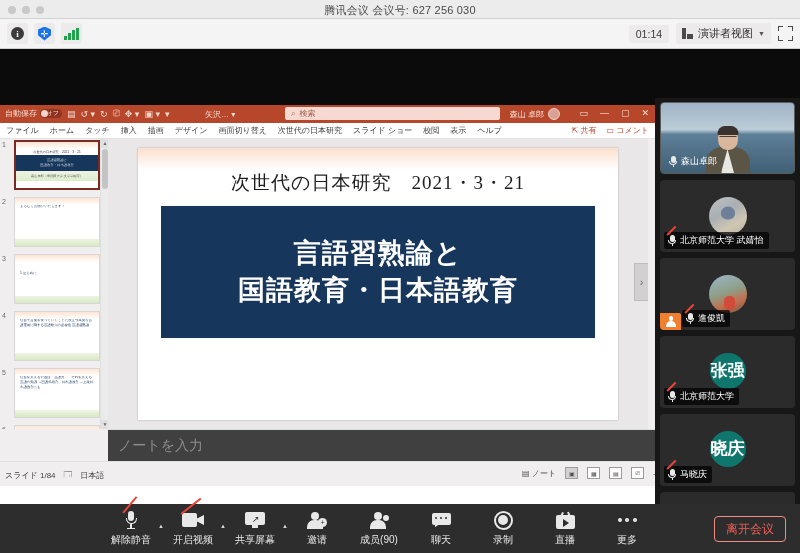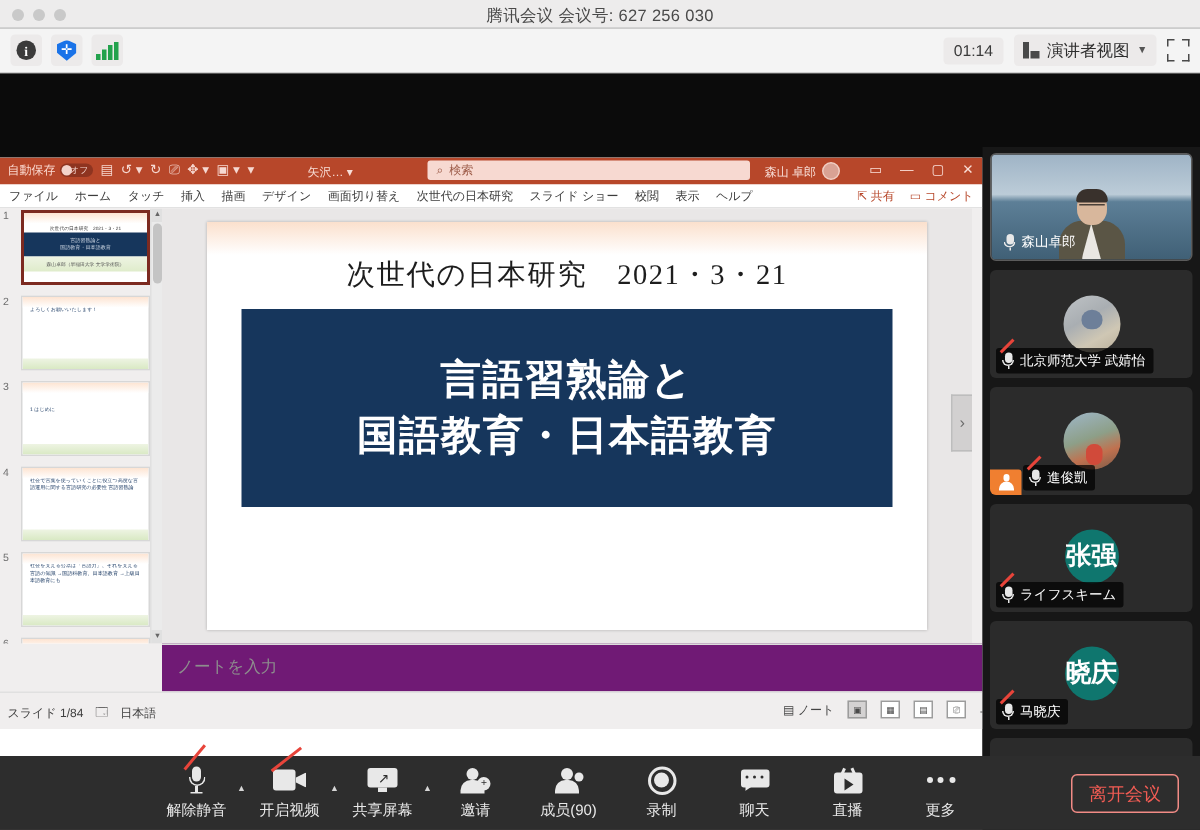--- a/index.html
+++ b/index.html
@@ -108,21 +108,21 @@
   .sl-bot{ position:absolute; left:23px; top:190px; width:434px; height:82px;
     background:linear-gradient(#f2f7ea,#dcecc4); }
   .sl-author{ position:absolute; left:0; top:40px; width:100%; text-align:center;
     font-size:14px; font-weight:bold; color:#1d1d1d; }
   .sl-author small{ font-size:9px; font-weight:bold; }
   .nextarrow{ position:absolute; right:0; top:124px; width:14px; height:38px; background:#d2d0d0;
     color:#6b6b6b; font-size:11px; display:flex; align-items:center; justify-content:center;
     border:1px solid #bdbdbd; border-right:none;}
 
   .notespane{ position:absolute; left:108px; top:290px; width:547px; height:32px;
-    background:#701a75; border-top:1px solid #dcdcdc; color:#8d8d8d; font-size:11px;
+    background:#404040; border-top:1px solid #dcdcdc; color:#8d8d8d; font-size:14px;
     padding:7px 0 0 10px; }
   .ppt-status{ position:absolute; left:0; top:322px; width:773px; height:25px;
     background:#f0eeee; border-top:1px solid #e0e0e0; }
   .st-left{ position:absolute; left:5px; top:6px; display:flex; gap:8px; align-items:center;
     font-size:8px; color:#3f3f3f;}
   .st-right{ position:absolute; right:6px; top:5px; display:flex; gap:9px; align-items:flex-end;
     font-size:8px; color:#444;}
   .viewbtn{ width:13px;height:12px;border:1px solid #9c9c9c; display:flex;align-items:center;
     justify-content:center; font-size:6px; color:#4a4a4a; background:#fff;}
   .viewbtn.active{ background:#d4d2d2; }
@@ -503,21 +503,21 @@
 
     <div class="vtile">
       <div class="initial-av">张强</div>
       <div class="namebar">
         <span class="mic muted">
           <i class="cap"></i>
             <i class="arc"></i>
             <i class="stem"></i>
             <i class="slash"></i>
         </span>
-        <span class="nm">ライフスキーム</span>
+        <span class="nm">北京师范大学</span>
       </div>
     </div>
 
     <div class="vtile">
       <div class="initial-av">晓庆</div>
       <div class="namebar">
         <span class="mic muted">
           <i class="cap"></i>
             <i class="arc"></i>
             <i class="stem"></i>
@@ -591,42 +591,42 @@
         <i class="h"></i>
             <i class="b"></i>
             <i class="h2"></i>
           </span>
         </div>
       <div class="lbl">成员(90)</div>
     </div>
 
     <div class="ctrl">
       <div class="gl">
-          <span class="i-rec"></span>
-        </div>
-      <div class="lbl">录制</div>
-    </div>
-
-    <div class="ctrl">
-      <div class="gl">
           <span class="i-chat">
         <i class="bub"></i>
             <i class="tail"></i>
             <span class="dots">
               <i></i>
               <i></i>
               <i></i>
             </span>
           </span>
         </div>
       <div class="lbl">聊天</div>
     </div>
 
     <div class="ctrl">
       <div class="gl">
+          <span class="i-rec"></span>
+        </div>
+      <div class="lbl">录制</div>
+    </div>
+
+    <div class="ctrl">
+      <div class="gl">
           <span class="i-live">
         <i class="ant1"></i>
             <i class="ant2"></i>
             <i class="box"></i>
             <i class="play"></i>
           </span>
         </div>
       <div class="lbl">直播</div>
     </div>
 

